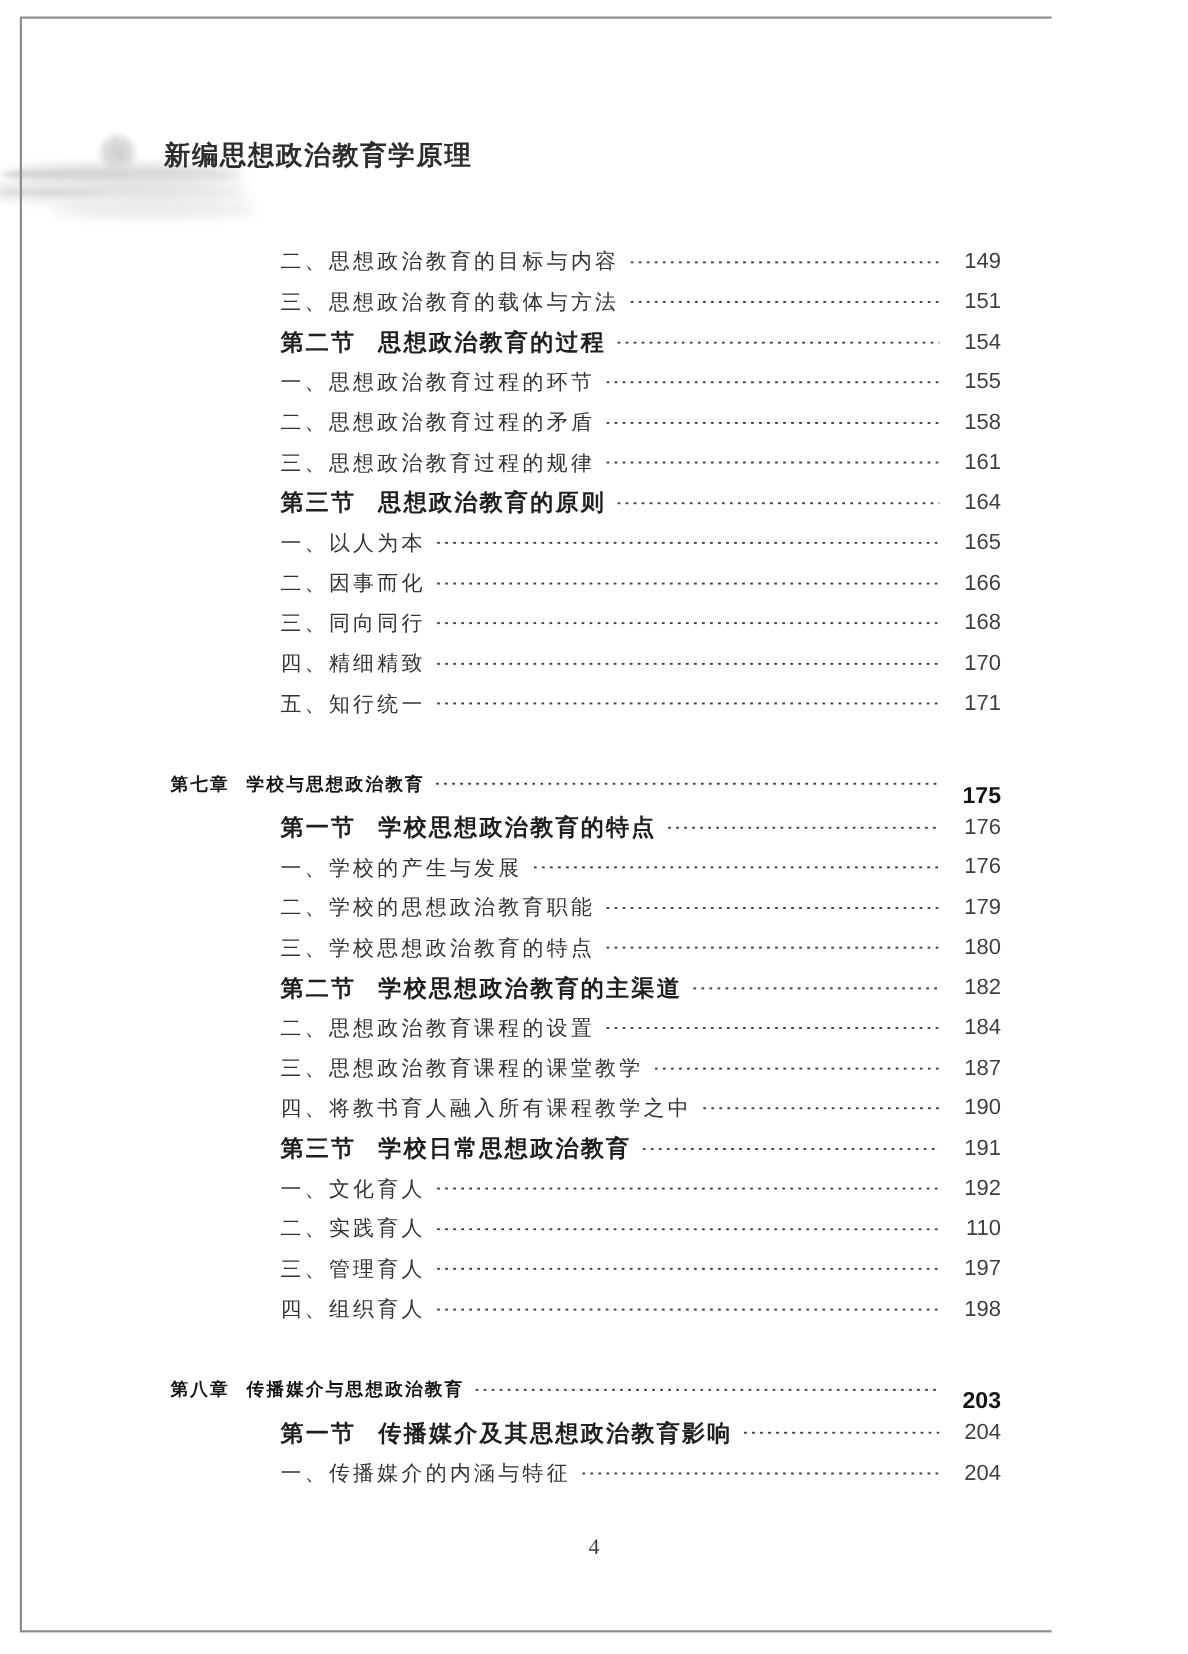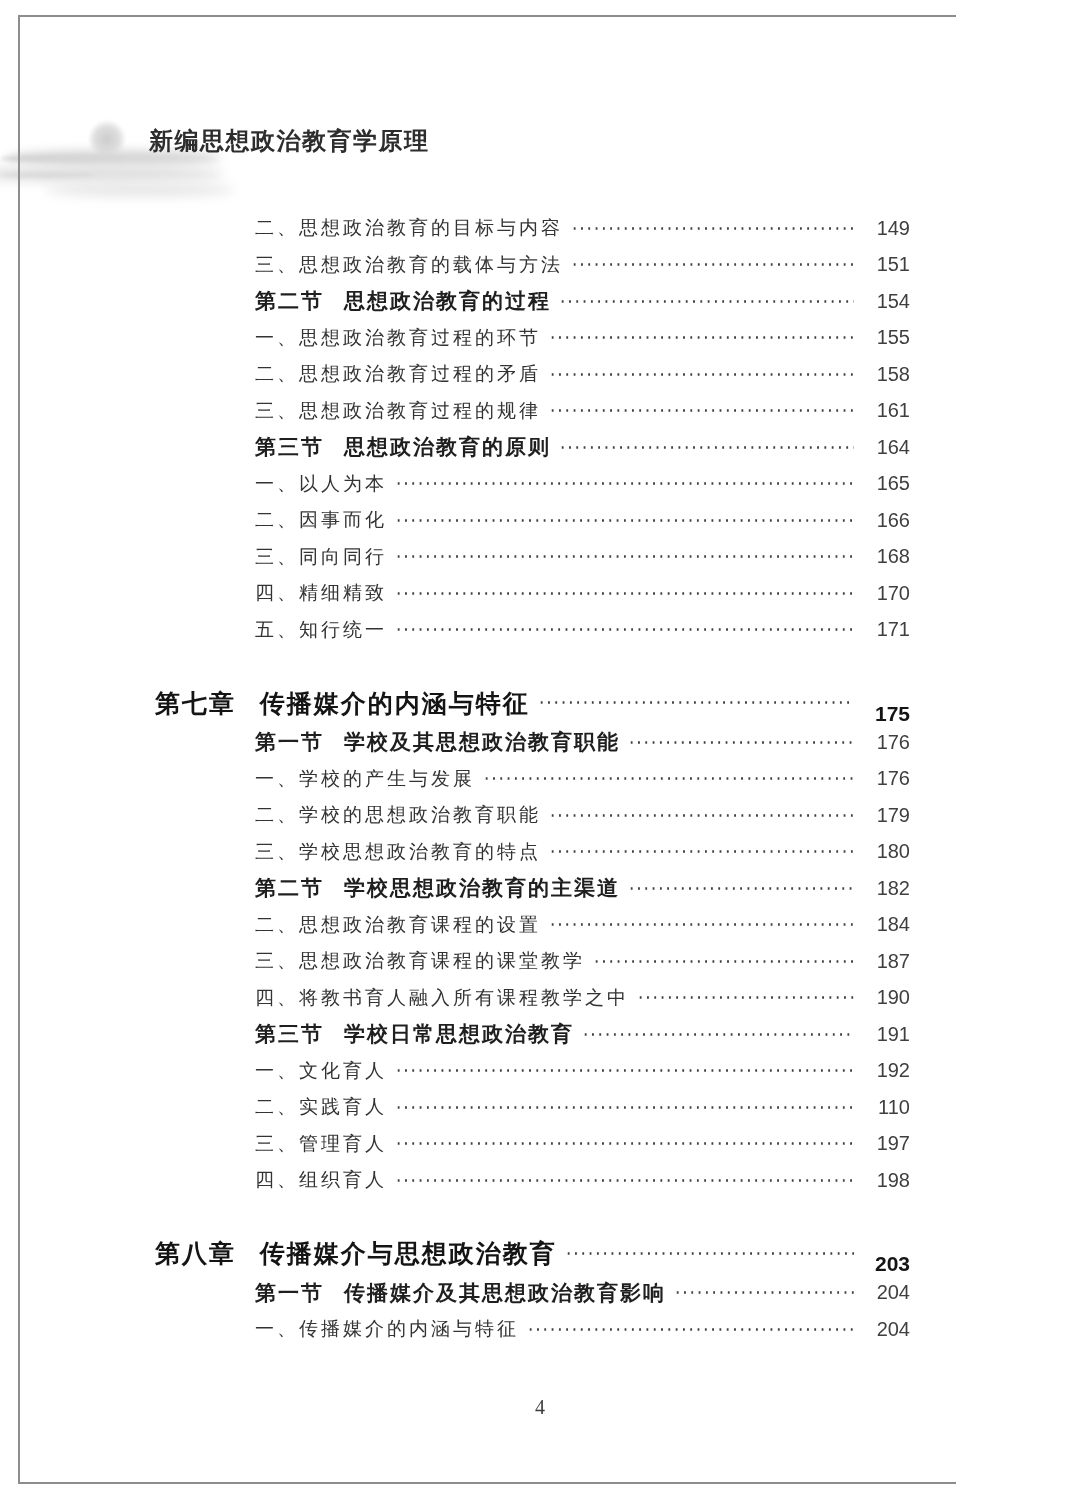--- a/index.html
+++ b/index.html
@@ -20,29 +20,29 @@
   .ink-ridge2{position:absolute;left:-30px;top:55px;width:255px;height:14px;background:#dbdbdb;border-radius:50%;filter:blur(6px);}
   .ink-ridge3{position:absolute;left:45px;top:72px;width:190px;height:12px;background:#e3e3e3;border-radius:50%;filter:blur(6px);}
   .ink-ridge-sharp1{position:absolute;left:0;top:44px;width:125px;height:5px;background:#c6c6c6;border-radius:50%;filter:blur(2px);}
   .ink-ridge-sharp2{position:absolute;left:0;top:61px;width:95px;height:4px;background:#cccccc;border-radius:50%;filter:blur(2px);}
 
   .header-title{
     position:absolute;left:149px;top:125px;z-index:3;
     font-size:24px;font-weight:bold;color:#2d2d2d;letter-spacing:1.5px;white-space:nowrap;
   }
 
-  .toc{position:absolute;left:155px;top:210px;width:755px;z-index:3;}
+  .toc{position:absolute;left:155px;top:220px;width:755px;z-index:3;}
   .toc-row{display:flex;align-items:center;height:36.5px;}
   .level-item,.level-section{padding-left:100px;}
   .level-chapter{height:42px;margin-top:34px;}
 
   .entry-label{white-space:nowrap;display:inline-flex;}
   .level-item .entry-label{font-family:"Liberation Serif",serif;font-size:19px;letter-spacing:3px;color:#333333;}
   .level-section .entry-label{font-family:"Liberation Sans",sans-serif;font-weight:bold;font-size:21px;letter-spacing:2px;color:#1f1f1f;}
-  .level-chapter .entry-label{font-family:"Liberation Sans",sans-serif;font-weight:bold;font-size:25px;letter-spacing:2px;color:#141414;}
+  .level-chapter .entry-label{font-family:"Liberation Sans",sans-serif;font-weight:bold;font-size:16px;letter-spacing:2px;color:#141414;}
   .entry-num{margin-right:0.95em;}
 
   .dots{
     flex:1;align-self:stretch;min-width:24px;margin:0 10px 0 8px;
     background-image:radial-gradient(circle,#3f3f3f 1.1px,rgba(0,0,0,0) 1.25px);
     background-size:7.3px 7.3px;background-repeat:repeat-x;background-position:left 50%;
   }
   .entry-page{min-width:46px;text-align:right;font-size:20px;color:#3f3f3f;font-family:Liberation Sans, sans-serif;}
   .level-chapter .entry-page{font-size:21px;font-weight:bold;color:#141414;margin-top:21px;}
 
@@ -132,29 +132,29 @@
         <span class="entry-page">170</span>
       </div>
       <div class="toc-row level-item">
         <span class="entry-label">五、知行统一</span>
         <span class="dots"></span>
         <span class="entry-page">171</span>
       </div>
       <div class="toc-row level-chapter">
         <span class="entry-label">
           <span class="entry-num">第七章</span>
-          <span class="entry-title">传播媒介的内涵与特征</span>
+          <span class="entry-title">学校与思想政治教育</span>
         </span>
         <span class="dots"></span>
         <span class="entry-page">175</span>
       </div>
       <div class="toc-row level-section">
         <span class="entry-label">
           <span class="entry-num">第一节</span>
-          <span class="entry-title">学校及其思想政治教育职能</span>
+          <span class="entry-title">学校思想政治教育的特点</span>
         </span>
         <span class="dots"></span>
         <span class="entry-page">176</span>
       </div>
       <div class="toc-row level-item">
         <span class="entry-label">一、学校的产生与发展</span>
         <span class="dots"></span>
         <span class="entry-page">176</span>
       </div>
       <div class="toc-row level-item">

